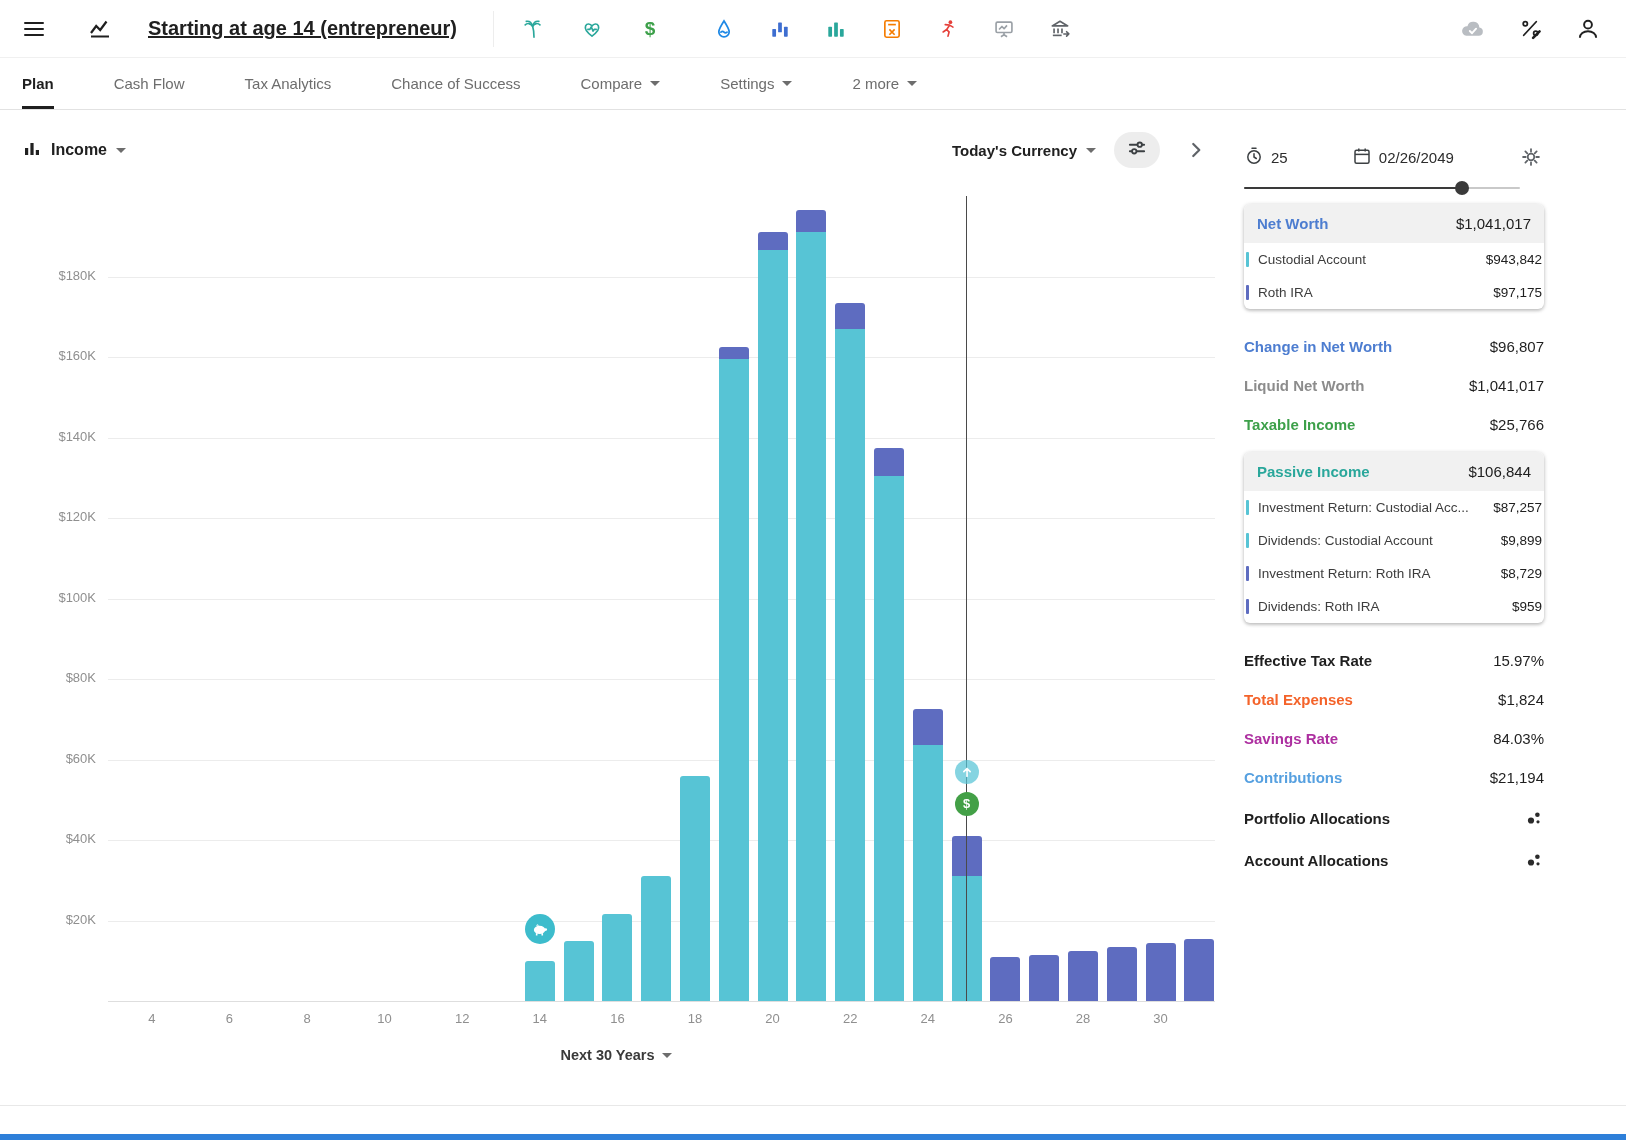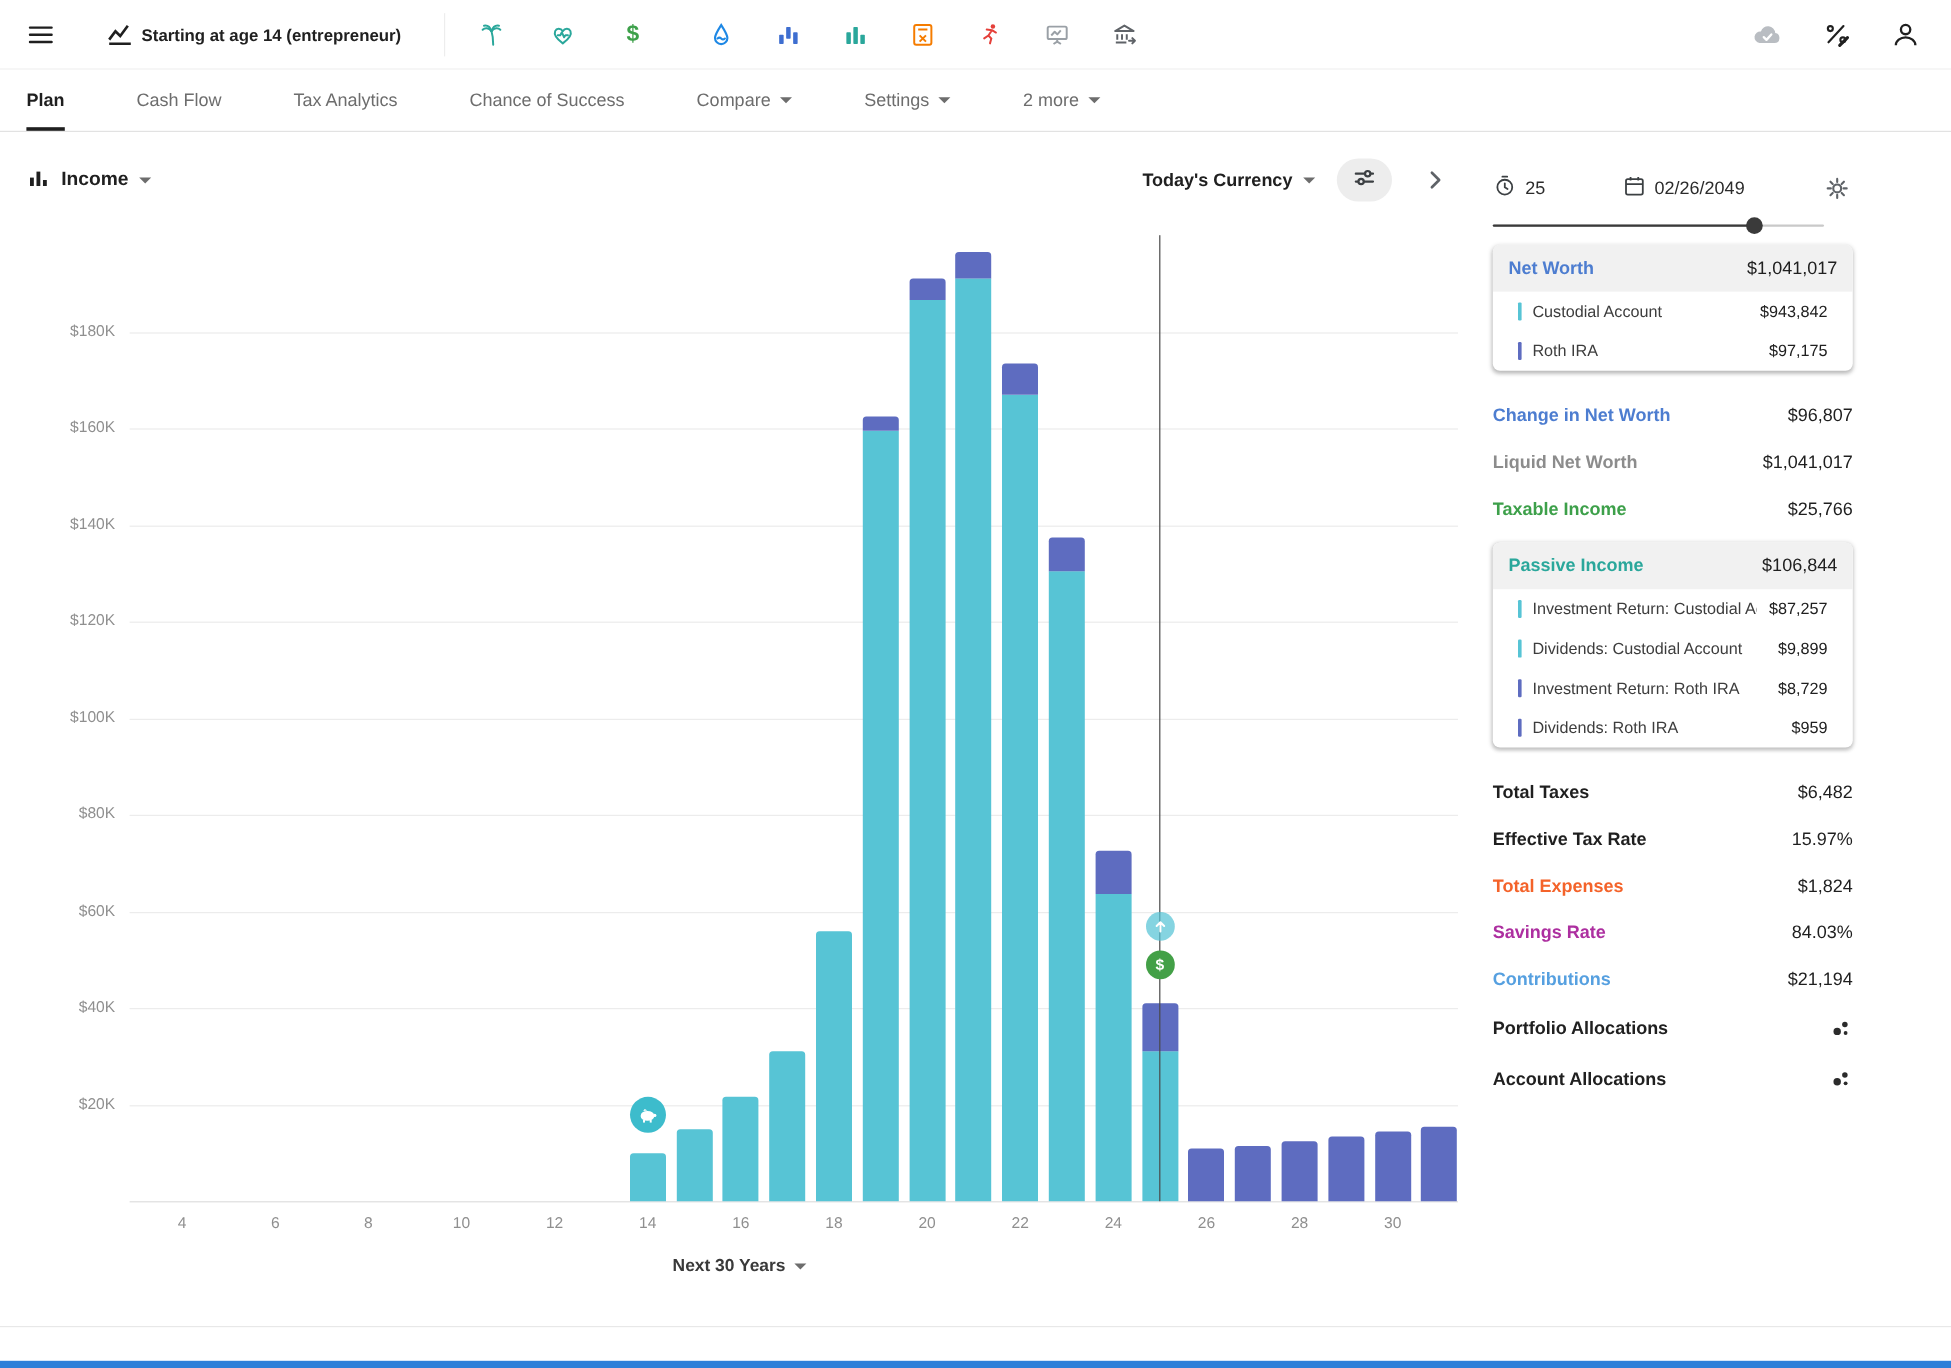--- a/index.html
+++ b/index.html
@@ -3,21 +3,21 @@
 <meta charset="utf-8">
 <style>
   * { box-sizing: border-box; }
   body { margin:0; font-family:"Liberation Sans", sans-serif; color:#202020; background:#fff; }
   .app { width:1626px; height:1140px; position:relative; overflow:hidden; background:#fff; }
 
   
   header { height:58px; display:flex; align-items:center; border-bottom:1px solid #f0f0f0; padding-left:16px; }
   .icon-btn { display:flex; align-items:center; justify-content:center; width:36px; height:36px; cursor:pointer; flex:0 0 auto; }
   .logo-wrap { margin-left:30px; }
-  .title { font-size:14px; font-weight:700; margin-left:0; white-space:nowrap; }
+  .title { font-size:20px; font-weight:700; margin-left:30px; white-space:nowrap;text-decoration:underline; }
   .igroup { display:flex; align-items:center; }
   .plan-icons { margin-left:36px; padding-left:22px; border-left:1px solid #ededed; gap:22px; }
   .tool-icons { margin-left:38px; gap:20px; }
   .right-icons { margin-left:auto; gap:22px; padding-right:20px; }
 
   
   .tabbar { height:52px; display:flex; align-items:center; padding-left:22px; gap:60px; border-bottom:1px solid #e2e2e2; }
   .tab { height:100%; display:flex; align-items:center; gap:8px; font-size:15px; color:#6d6d6d; position:relative; cursor:pointer; white-space:nowrap; }
   .tab.active { color:#1f1f1f; font-weight:700; }
   .tab.active::after { content:''; position:absolute; left:0; right:0; bottom:0; height:3px; background:#1f1f1f; }
@@ -48,21 +48,21 @@
   .timeline { margin-top:34px; display:flex; align-items:center; justify-content:space-between; }
   .tgroup { display:flex; align-items:center; gap:7px; font-size:15px; color:#2c2c2c; }
   .slider { position:relative; height:16px; margin-top:10px; margin-right:24px; cursor:pointer; }
   .slider .track { position:absolute; top:7px; left:0; right:0; height:2px; background:#c9c9c9; border-radius:1px; }
   .slider .fill { position:absolute; top:7px; left:0; height:2px; background:#3a3a3a; border-radius:1px; }
   .slider .handle { position:absolute; top:1px; width:14px; height:14px; border-radius:50%; background:#3a3a3a; }
 
   .card { border-radius:6px; box-shadow:0 1px 4px rgba(0,0,0,.22), 0 2px 3px rgba(0,0,0,.10); margin:8px 0 18px; background:#fff; overflow:hidden; }
   .card-h { display:flex; justify-content:space-between; align-items:center; background:#f1f1f1; padding:11px 13px; font-size:15px; cursor:pointer; }
   .card-h .lbl { font-weight:700; }
-  .card-r { display:flex; align-items:center; padding:9px 21px; font-size:13.5px; color:#3d3d3d; }
+  .card-r { display:flex; align-items:center; padding:9px 2px; font-size:13.5px; color:#3d3d3d; }
   .card-r .mark { width:3px; height:15px; border-radius:1px; margin-right:9px; flex:0 0 auto; }
   .card-r .lbl { flex:1; white-space:nowrap; overflow:hidden; }
   .card-r .val { color:#202020; margin-left:10px; }
 
   .srow { display:flex; justify-content:space-between; align-items:center; padding:11px 0; font-size:15px;gap:44px; }
   .srow .lbl { font-weight:700; }
   .srow .val { color:#1f1f1f; }
   .srow .alloc-icon { cursor:pointer; display:flex; }
 
   .footer-strip { position:absolute; left:0; bottom:0; width:100%; height:6px; background:#2e7fd9; }
@@ -405,24 +405,20 @@
               <span class="lbl">Investment Return: Roth IRA</span>
               <span class="val">$8,729</span>
             </div>
             <div class="card-r">
               <span class="mark" style="background: rgb(94, 108, 192);"></span>
               <span class="lbl">Dividends: Roth IRA</span>
               <span class="val">$959</span>
             </div>
           </div>
           <div class="srow">
-            <span class="lbl" style="color: rgb(31, 31, 31);">Total Taxes</span>
-            <span class="val">$6,482</span>
-          </div>
-          <div class="srow">
             <span class="lbl" style="color: rgb(31, 31, 31);">Effective Tax Rate</span>
             <span class="val">15.97%</span>
           </div>
           <div class="srow">
             <span class="lbl" style="color: rgb(244, 99, 42);">Total Expenses</span>
             <span class="val">$1,824</span>
           </div>
           <div class="srow">
             <span class="lbl" style="color: rgb(173, 47, 160);">Savings Rate</span>
             <span class="val">84.03%</span>

